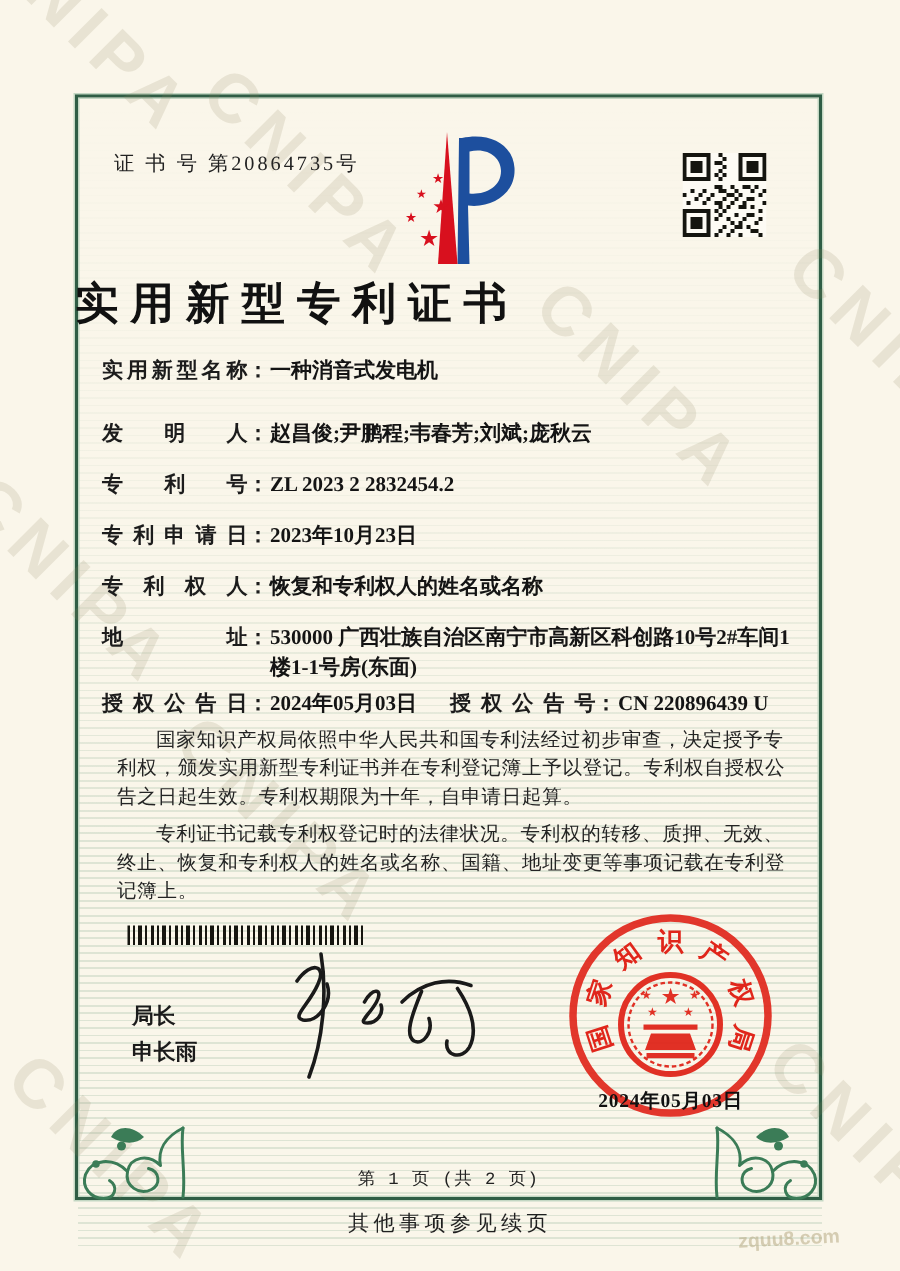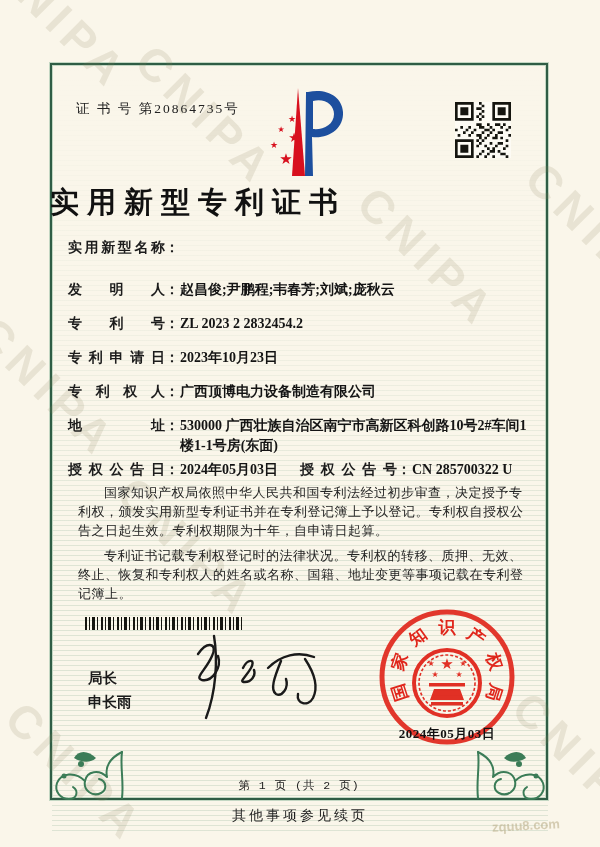--- a/index.html
+++ b/index.html
@@ -131,53 +131,54 @@
     <path fill="#15150f" d="M9 0h1v1h-1zM10 1h1v1h-1zM8 2h2v1h-2zM10 3h1v1h-1zM9 4h1v1h-1zM8 5h1v1h-1zM10 5h1v1h-1zM9 6h1v1h-1zM8 8h2v1h-2zM12 8h1v1h-1zM15 8h2v1h-2zM18 8h1v1h-1zM2 9h1v1h-1zM5 9h1v1h-1zM9 9h2v1h-2zM13 9h1v1h-1zM17 9h1v1h-1zM20 9h1v1h-1zM0 10h1v1h-1zM4 10h1v1h-1zM7 10h1v1h-1zM11 10h2v1h-2zM14 10h1v1h-1zM19 10h1v1h-1zM3 11h1v1h-1zM6 11h1v1h-1zM10 11h1v1h-1zM13 11h1v1h-1zM16 11h2v1h-2zM1 12h1v1h-1zM5 12h1v1h-1zM8 12h2v1h-2zM12 12h1v1h-1zM15 12h1v1h-1zM20 12h1v1h-1zM9 13h1v1h-1zM11 13h1v1h-1zM14 13h2v1h-2zM17 13h1v1h-1zM8 14h1v1h-1zM10 14h1v1h-1zM19 14h1v1h-1zM9 15h1v1h-1zM13 15h1v1h-1zM16 15h2v1h-2zM8 16h1v1h-1zM11 16h1v1h-1zM15 16h1v1h-1zM19 16h1v1h-1zM12 17h1v1h-1zM14 17h1v1h-1zM18 17h1v1h-1zM10 18h1v1h-1zM13 18h2v1h-2zM16 18h1v1h-1zM9 19h1v1h-1zM12 19h1v1h-1zM17 19h2v1h-2zM8 20h1v1h-1zM11 20h1v1h-1zM14 20h1v1h-1zM19 20h1v1h-1z"></path>
   </svg>
 </div>
 
 <div class="abs title">实用新型专利证书</div>
 
 <div class="abs fields">
   <div class="frow gap-lg">
     <span class="flabel">实用新型名称</span>
       <span class="fcolon">：</span>
+      <span class="fvalue">一种消音式发电机</span>
   </div>
   <div class="frow">
     <span class="flabel">发明人</span>
       <span class="fcolon">：</span>
       <span class="fvalue">赵昌俊;尹鹏程;韦春芳;刘斌;庞秋云</span>
   </div>
   <div class="frow">
     <span class="flabel">专利号</span>
       <span class="fcolon">：</span>
       <span class="fvalue">ZL 2023 2 2832454.2</span>
   </div>
   <div class="frow">
     <span class="flabel">专利申请日</span>
       <span class="fcolon">：</span>
       <span class="fvalue">2023年10月23日</span>
   </div>
   <div class="frow">
     <span class="flabel">专利权人</span>
       <span class="fcolon">：</span>
-      <span class="fvalue">广西顶博电力设备制造有限公司</span>
+      <span class="fvalue">恢复和专利权人的姓名或名称</span>
   </div>
   <div class="frow" style="margin-bottom:4px;">
     <span class="flabel">地址</span>
       <span class="fcolon">：</span>
       <span class="fvalue addr-val">530000 广西壮族自治区南宁市高新区科创路10号2#车间1楼1-1号房(东面)</span>
   </div>
   <div class="frow">
     <span class="flabel">授权公告日</span>
       <span class="fcolon">：</span>
       <span class="fvalue grant-val">2024年05月03日</span>
     <span class="flabel">授权公告号</span>
       <span class="fcolon">：</span>
-      <span class="fvalue">CN 285700322 U</span>
+      <span class="fvalue">CN 220896439 U</span>
   </div>
 </div>
 
 <div class="abs paras">
   <p>国家知识产权局依照中华人民共和国专利法经过初步审查，决定授予专利权，颁发实用新型专利证书并在专利登记簿上予以登记。专利权自授权公告之日起生效。专利权期限为十年，自申请日起算。</p>
   <p>专利证书记载专利权登记时的法律状况。专利权的转移、质押、无效、终止、恢复和专利权人的姓名或名称、国籍、地址变更等事项记载在专利登记簿上。</p>
 </div>
 
 <div class="abs barcode"></div>
 

